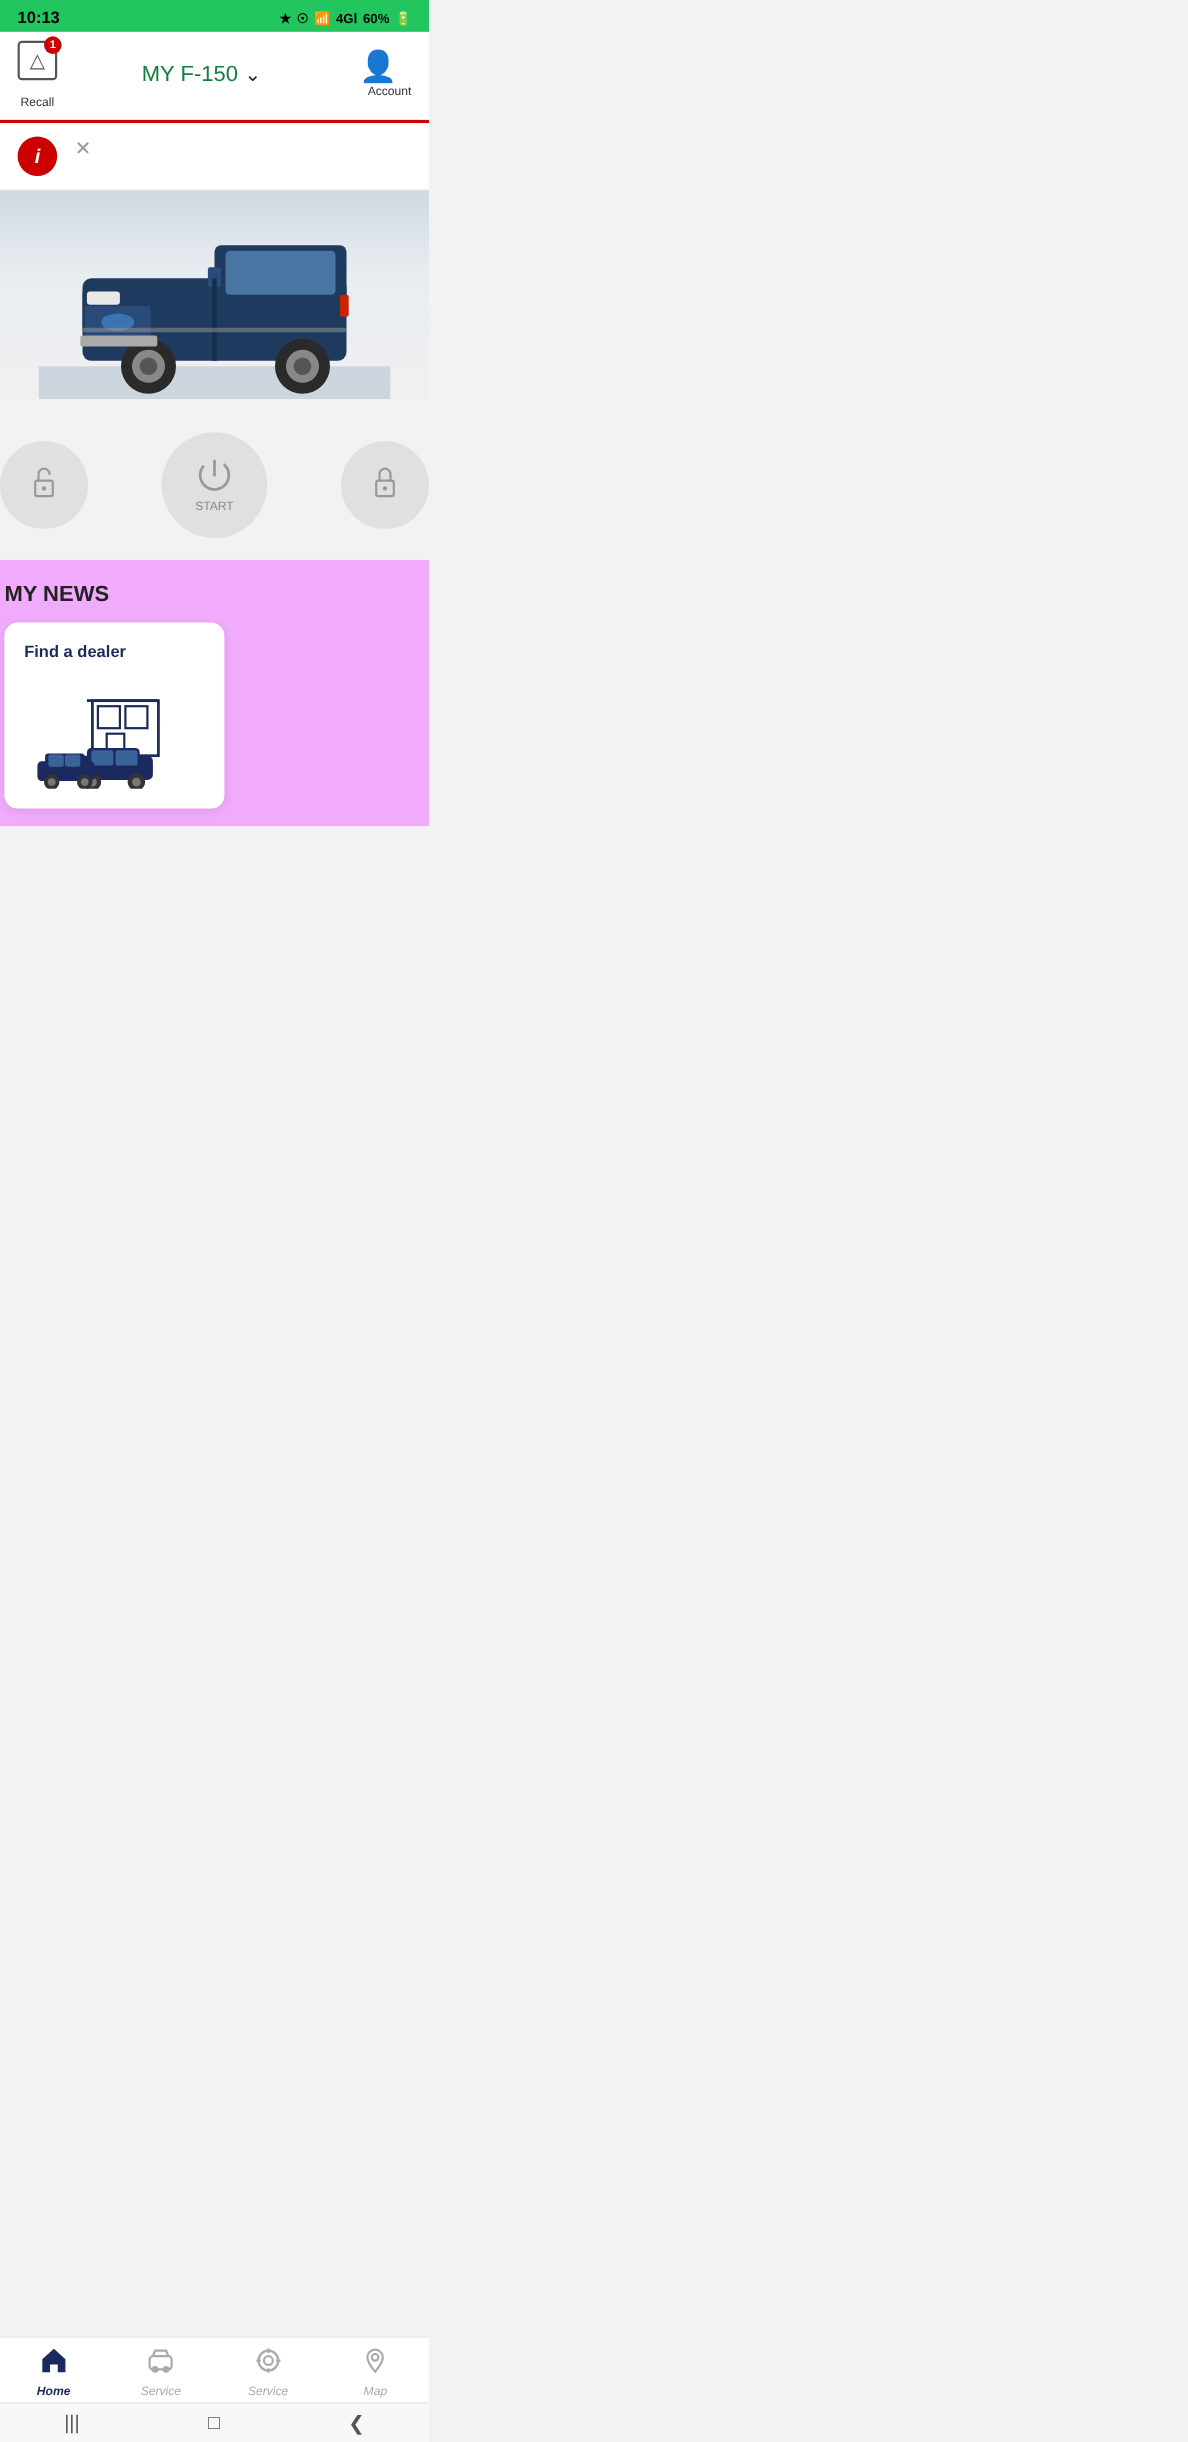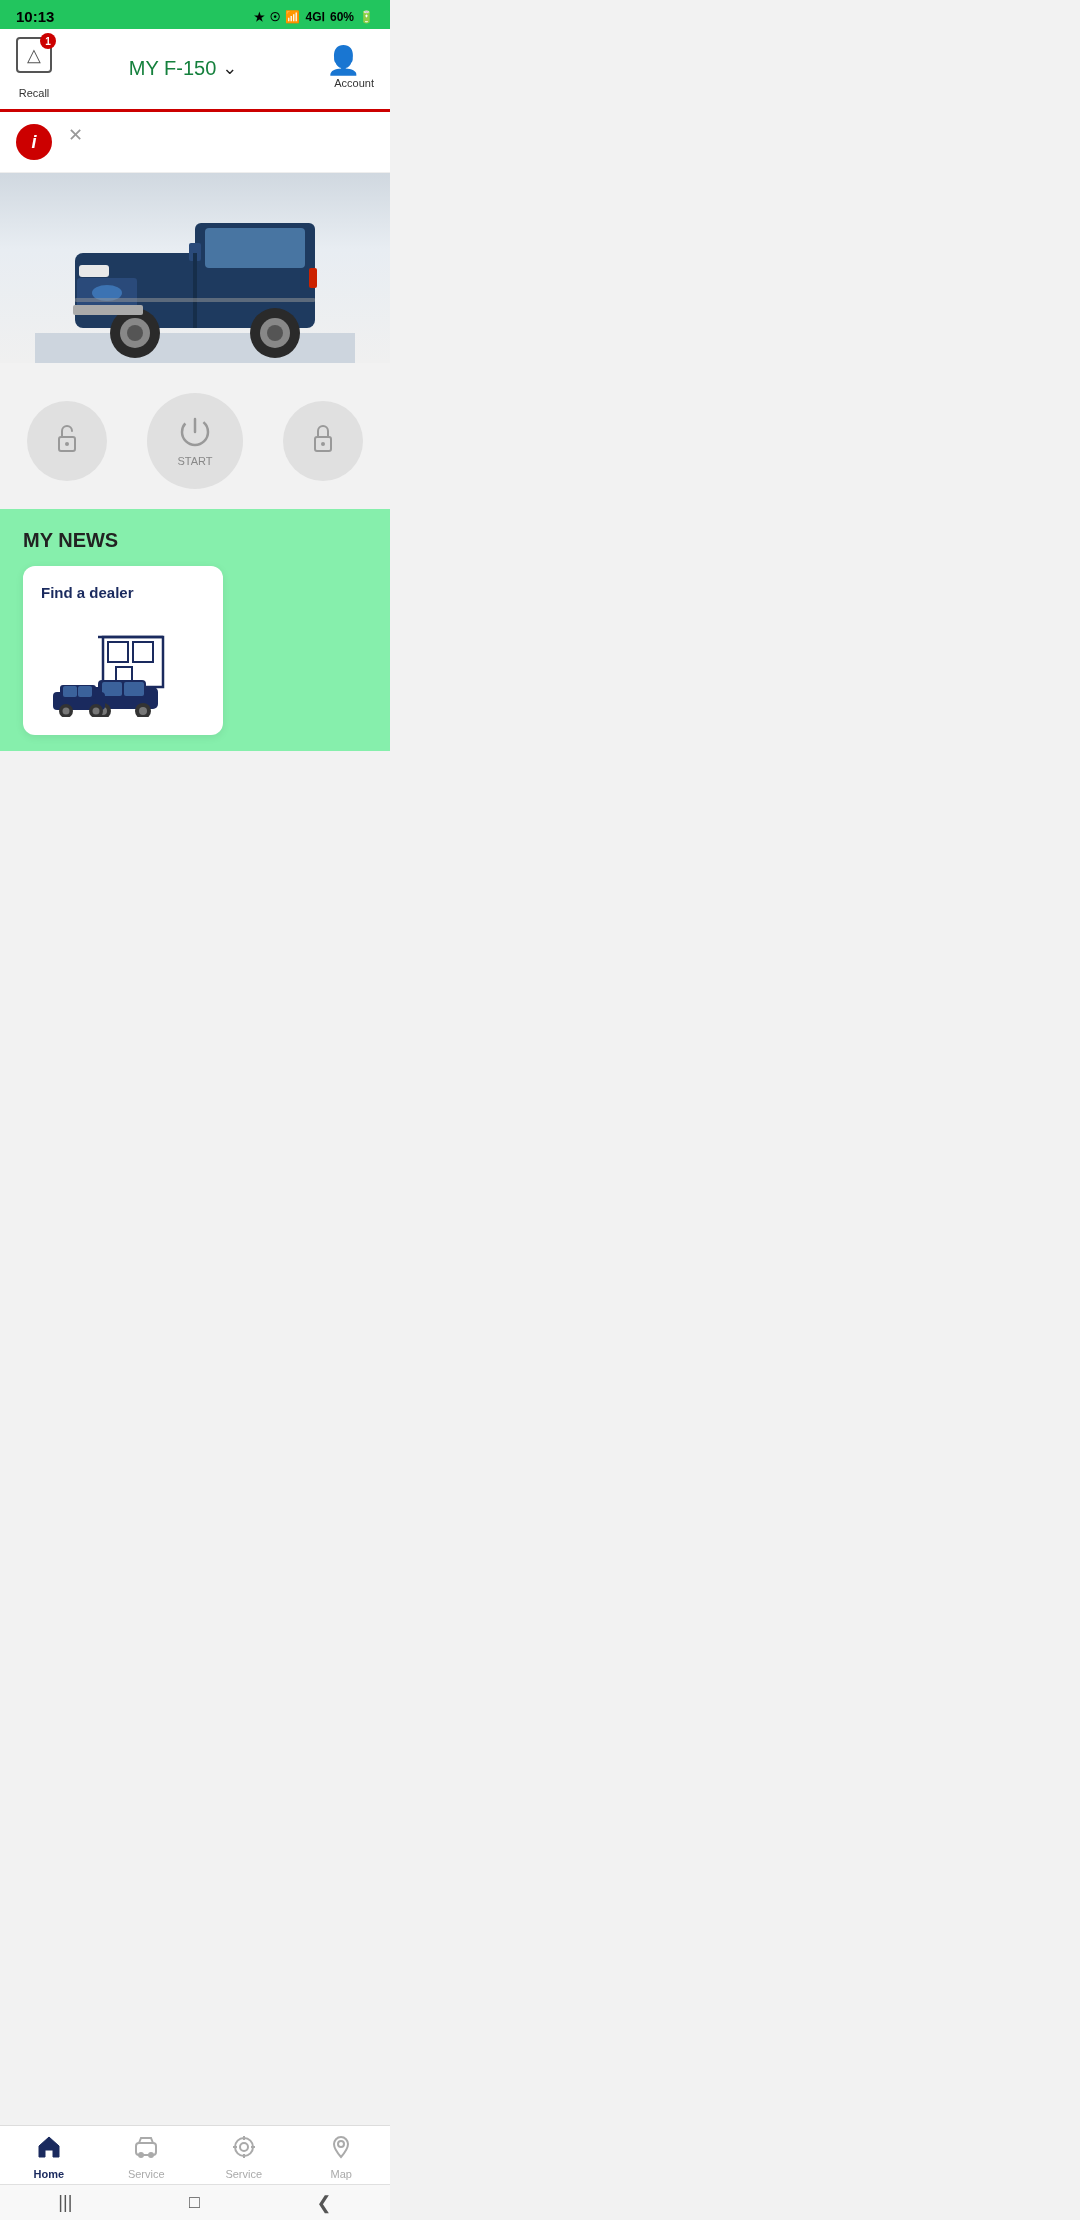--- a/index.html
+++ b/index.html
@@ -155,21 +155,21 @@
     }
     
     .truck-svg {
       width: 320px;
       height: 170px;
     }
 
     
     .controls-area {
       display: flex;
-      justify-content: center;
+      justify-content: space-between;
       align-items: center;
       gap: 40px;
       padding: 30px 0 20px;
       background: #f2f2f2;
     }
     .control-btn {
       width: 80px;
       height: 80px;
       border-radius: 50%;
       background: #e0e0e0;
@@ -191,22 +191,22 @@
       line-height: 1;
     }
     .control-label {
       font-size: 11px;
       color: #888;
       font-weight: 500;
     }
 
     
     .my-news-section {
-      padding: 20px 23px 16px;
-      background: #86efac;
+      padding: 20px 4px 16px;
+      background: #f0abfc;
     }
     .section-title {
       font-size: 20px;
       font-weight: 700;
       color: #222;
       margin-bottom: 14px;
     }
     .news-card {
       background: #fff;
       border-radius: 12px;
@@ -259,20 +259,21 @@
     .nav-label.active {
       color: #1a2a5e;
       font-weight: 700;
     }
 
     .spacer { height: 120px; }
 
     
     .bottom-nav {
       bottom: 36px;
+      font-style: italic;
     }
 
     .android-nav-bar {
       position: fixed;
       bottom: 0;
       width: 390px;
       height: 36px;
       background: #f8f8f8;
       display: flex;
       justify-content: space-around;

